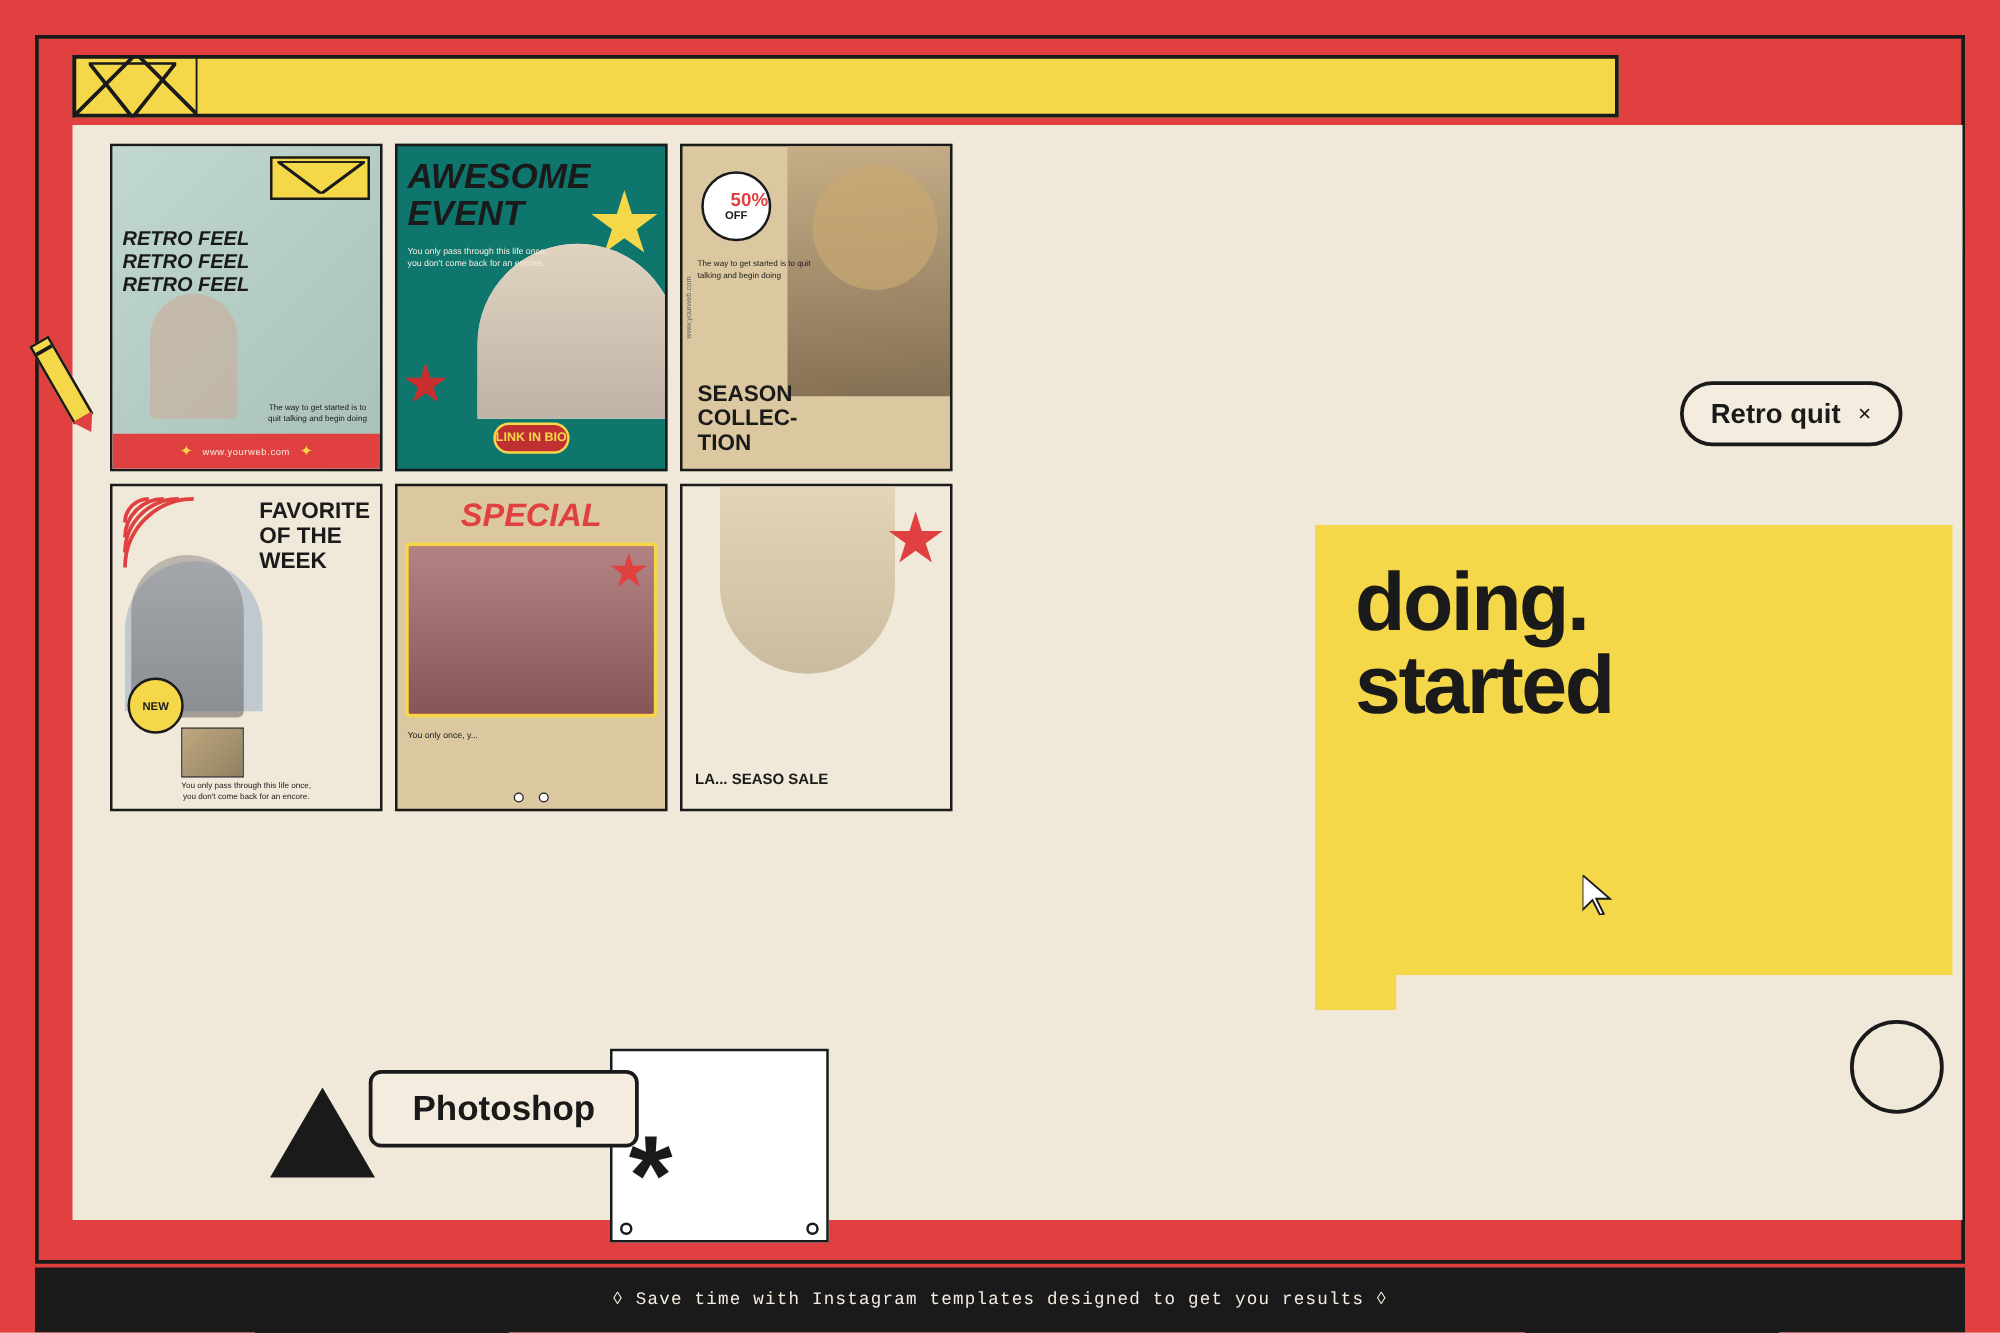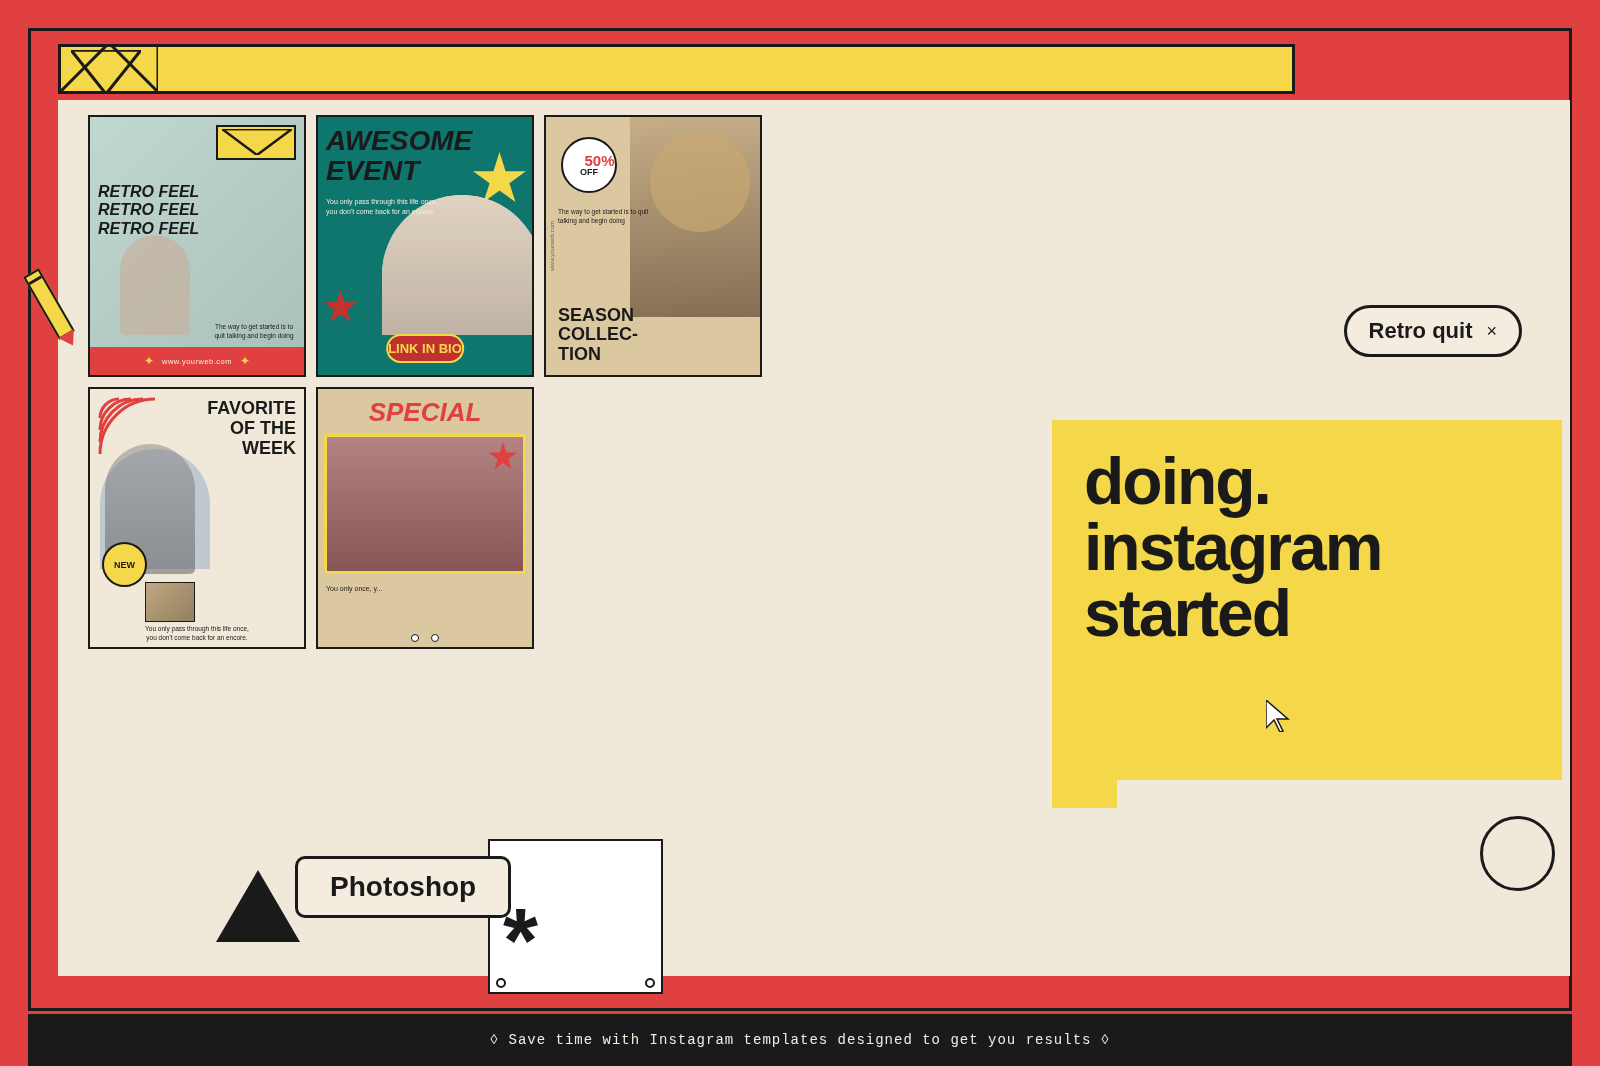--- a/index.html
+++ b/index.html
@@ -87,21 +87,21 @@
 
     <div style="position:absolute;top:10px;left:8px;font-size:28px;font-weight:900;color:#1a1a1a;line-height:1;font-style:italic;text-transform:uppercase;">AWESOME</div>
     <div style="position:absolute;top:40px;left:8px;font-size:28px;font-weight:900;color:#1a1a1a;line-height:1;font-style:italic;text-transform:uppercase;">EVENT</div>
 
     <div style="position:absolute;bottom:40px;right:-10px;width:160px;height:140px;background:white;border-radius:80px 80px 0 0;overflow:hidden;">
       <div style="width:100%;height:100%;background:linear-gradient(180deg,#d8c8b0 0%,#b0a090 100%);opacity:0.8;"></div>
     </div>
 
     <div style="position:absolute;top:80px;left:8px;width:120px;font-size:7px;color:#f5ece0;line-height:1.4;">You only pass through this life once, you don't come back for an encore.</div>
 
-    <div style="position:absolute;bottom:12px;left:50%;transform:translateX(-50%);background:#c03030;color:#f5d84a;border:2.5px solid #f5d84a;border-radius:18px;padding:5px 0;font-size:13px;font-weight:bold;white-space:nowrap;">LINK IN BIO</div>
+    <div style="position:absolute;bottom:12px;left:50%;transform:translateX(-50%);background:#c03030;color:#f5d84a;border:2.5px solid #f5d84a;border-radius:18px;padding:5px 0;font-size:10px;font-weight:bold;white-space:nowrap;">LINK IN BIO</div>
   </div>
 
   <div style="position:relative;border:2.5px solid #1a1a1a;overflow:hidden;background:#dcc8a0;">
 
     <div style="position:absolute;left:3px;top:50%;font-size:6px;color:#666;white-space:nowrap;writing-mode:vertical-rl;text-orientation:mixed;transform:translateY(-50%) rotate(180deg);">www.yourweb.com</div>
 
     <div style="position:absolute;right:0;top:0;width:130px;height:200px;background:linear-gradient(160deg,#c0a870 0%,#908060 100%);overflow:hidden;">
       <div style="width:100%;height:100%;background:linear-gradient(180deg,#c8b090 0%,#806850 100%);opacity:0.7;"></div>
     </div>
 
@@ -123,21 +123,21 @@
 
     <div style="position:absolute;top:5px;left:5px;">
       <svg width="65" height="65">
         <path d="M 5 60 A 55 55 0 0 1 60 5" fill="none" stroke="#e04040" stroke-width="3"></path>
         <path d="M 5 48 A 43 43 0 0 1 48 5" fill="none" stroke="#e04040" stroke-width="3"></path>
         <path d="M 5 36 A 31 31 0 0 1 36 5" fill="none" stroke="#e04040" stroke-width="3"></path>
         <path d="M 5 24 A 19 19 0 0 1 24 5" fill="none" stroke="#e04040" stroke-width="3"></path>
       </svg>
     </div>
 
-    <div style="position:absolute;top:10px;right:8px;text-align:right;">
+    <div style="position:absolute;top:10px;right:8px;text-align:left;">
       <div style="font-size:18px;font-weight:900;color:#1a1a1a;line-height:1.1;text-transform:uppercase;">FAVORITE</div>
       <div style="font-size:18px;font-weight:900;color:#1a1a1a;line-height:1.1;text-transform:uppercase;">OF THE</div>
       <div style="font-size:18px;font-weight:900;color:#1a1a1a;line-height:1.1;text-transform:uppercase;">WEEK</div>
     </div>
 
     <div style="position:absolute;left:10px;top:60px;width:110px;height:120px;background:#c0c8d0;border-radius:55px 55px 0 0;"></div>
 
     <div style="position:absolute;left:15px;top:55px;width:90px;height:130px;background:linear-gradient(180deg,#888 0%,#555 100%);border-radius:45px 45px 5px 5px;opacity:0.5;"></div>
 
     <div style="position:absolute;bottom:60px;left:12px;width:45px;height:45px;background:#f5d84a;border-radius:50%;display:flex;align-items:center;justify-content:center;font-size:9px;font-weight:900;color:#1a1a1a;border:2.5px solid #1a1a1a;">NEW</div>
@@ -161,31 +161,40 @@
     </div>
 
     <div style="font-size:7px;color:#1a1a1a;padding:4px 8px;line-height:1.3;">You only once, y...</div>
 
     <div style="position:absolute;bottom:5px;left:50%;transform:translateX(-50%);display:flex;gap:12px;align-items:center;">
       <div style="width:8px;height:8px;background:white;border-radius:50%;border:1.5px solid #1a1a1a;"></div>
       <div style="width:8px;height:8px;background:white;border-radius:50%;border:1.5px solid #1a1a1a;"></div>
     </div>
   </div>
 
+  <div style="position:relative;border:2.5px solid #1a1a1a;overflow:hidden;background:#f0e8d8;">
+
+    <div style="position:absolute;top:0;left:30px;width:140px;height:150px;overflow:hidden;border-radius:0 0 70px 70px;background:linear-gradient(180deg,#e0d0b0 0%,#c0b090 100%);opacity:0.8;"></div>
+
+    <div style="position:absolute;top:20px;right:5px;width:45px;height:45px;background:#e04040;clip-path:polygon(50% 0%,61% 35%,98% 35%,68% 57%,79% 91%,50% 70%,21% 91%,32% 57%,2% 35%,39% 35%);"></div>
+
+    <div style="position:absolute;bottom:15px;left:10px;font-size:12px;font-weight:900;color:#1a1a1a;line-height:1.3;">LA...
+SEASO
+SALE</div>
+  </div>
 
 </div>
 
 <div style="position:absolute;top:305px;right:78px;background:#f5ece0;border:3px solid #1a1a1a;border-radius:30px;padding:10px 22px;display:flex;align-items:center;gap:14px;z-index:10;">
   <span style="font-size:22px;font-weight:700;color:#1a1a1a;">Retro quit</span>
   <span style="font-size:18px;color:#1a1a1a;cursor:pointer;">×</span>
 </div>
 
 <div style="position:absolute;top:420px;right:38px;width:510px;height:360px;background:#f5d84a;padding:28px 32px;z-index:5;">
   <div style="font-size:66px;font-weight:900;color:#1a1a1a;line-height:1.0;letter-spacing:-2px;">doing.</div>
-  <div style="font-size:66px;font-weight:900;color:#1a1a1a;line-height:1.0;letter-spacing:-2px;">instagram</div>
   <div style="font-size:66px;font-weight:900;color:#1a1a1a;line-height:1.0;letter-spacing:-2px;">started</div>
 
   <div style="position:absolute;bottom:-28px;left:0;width:65px;height:28px;background:#f5d84a;"></div>
 </div>
 
 <div style="position:absolute;top:700px;right:310px;z-index:15;">
   <svg width="24" height="32" viewBox="0 0 24 32">
     <polygon points="0,0 0,28 8,20 14,32 17,31 11,19 22,19" fill="white" stroke="#1a1a1a" stroke-width="1.5"></polygon>
   </svg>
 </div>

